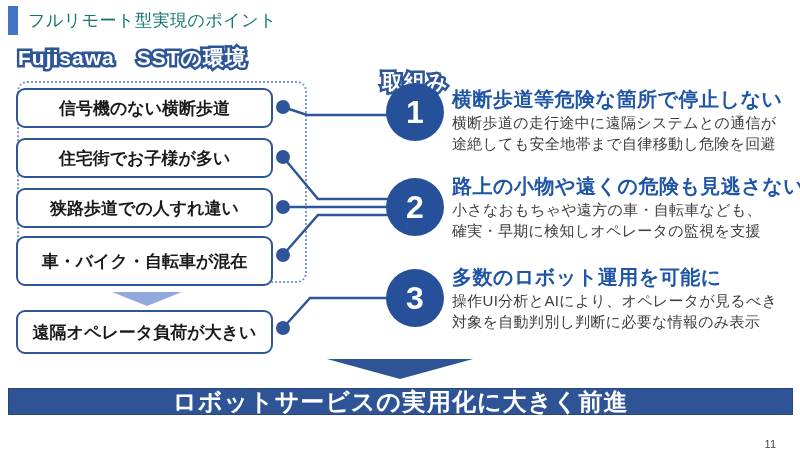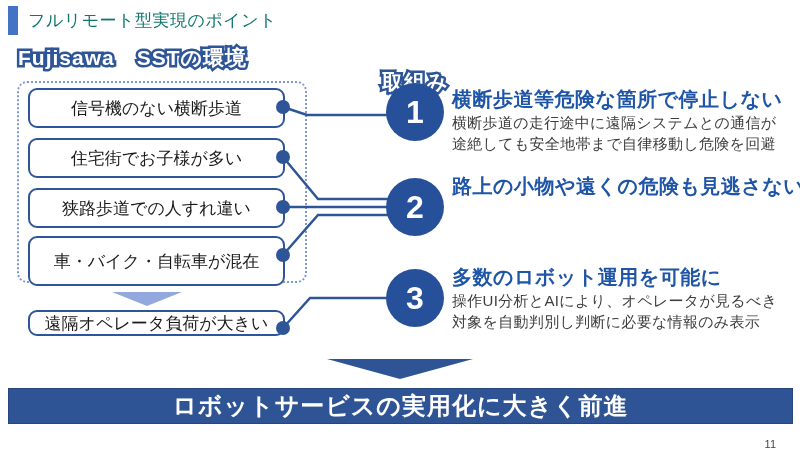--- a/index.html
+++ b/index.html
@@ -17,27 +17,27 @@
     paint-order:stroke fill;letter-spacing:1px;white-space:nowrap;
   }
   #env-head{left:18px;top:44px;}
   #eff-head{left:382px;top:44px;margin-top:24px;}
   
   .env-group{
     position:absolute;left:17px;top:81px;width:290px;height:202px;
     border:2px dotted #7b97d4;border-radius:10px;box-sizing:border-box;
   }
   .env-box{
-    position:absolute;left:28px;width:257px;height:40px;box-sizing:border-box;
+    position:absolute;left:16px;width:257px;height:40px;box-sizing:border-box;
     border:2px solid var(--primary,#2e5597);border-radius:9px;background:#fff;
     display:flex;align-items:center;justify-content:center;
-    font-size:17px;font-weight:normal;color:#1a1a1a;white-space:nowrap;
+    font-size:17px;font-weight:bold;color:#1a1a1a;white-space:nowrap;
   }
   #env-box-0{top:88px;} #env-box-1{top:138px;} #env-box-2{top:188px;}
-  #env-box-3{top:236px;height:50px;} #env-box-4{top:310px;height:26px;}
+  #env-box-3{top:236px;height:50px;} #env-box-4{top:310px;height:44px;}
   
   #connectors{position:absolute;left:0;top:0;pointer-events:none;}
   
   .num-circle{
     position:absolute;left:386px;width:58px;height:58px;border-radius:50%;
     background:var(--circle,#27509a);color:#fff;font-weight:bold;font-size:32px;
     display:flex;align-items:center;justify-content:center;
   }
   #circle-0{top:83px;} #circle-1{top:178px;} #circle-2{top:269px;}
   
@@ -47,21 +47,21 @@
   }
   .init-desc{
     position:absolute;left:452px;font-size:15px;color:#3d3d3d;
     line-height:21px;white-space:pre-line;letter-spacing:.3px;
   }
   #init-head-0{top:86px;} #init-desc-0{top:112px;}
   #init-head-1{top:173px;} #init-desc-1{top:199px;}
   #init-head-2{top:264px;} #init-desc-2{top:290px;}
   
   .banner{
-    position:absolute;left:8px;top:388px;width:785px;height:36px;box-sizing:border-box;
+    position:absolute;left:8px;top:388px;width:785px;height:27px;box-sizing:border-box;
     background:var(--banner,#2f5496);border:1px solid #27467e;
     display:flex;align-items:center;justify-content:center;
     color:#fff;font-size:24px;font-weight:bold;letter-spacing:1px;
   }
   .page-num{position:absolute;right:24px;top:430px;font-size:11px;color:#444;margin-top:8px;}
 </style>
 </head>
 <body>
 
 <div id="slide">
@@ -100,20 +100,22 @@
   </svg>
 
   <div id="circle-0" class="num-circle">1</div>
   <div id="circle-1" class="num-circle">2</div>
   <div id="circle-2" class="num-circle">3</div>
 
   <div id="init-head-0" class="init-head">横断歩道等危険な箇所で停止しない</div>
   <div id="init-desc-0" class="init-desc">横断歩道の走行途中に遠隔システムとの通信が
 途絶しても安全地帯まで自律移動し危険を回避</div>
   <div id="init-head-1" class="init-head">路上の小物や遠くの危険も見逃さない</div>
+  <div id="init-desc-1" class="init-desc">小さなおもちゃや遠方の車・自転車なども、
+確実・早期に検知しオペレータの監視を支援</div>
   <div id="init-head-2" class="init-head">多数のロボット運用を可能に</div>
   <div id="init-desc-2" class="init-desc">操作UI分析とAIにより、オペレータが見るべき
 対象を自動判別し判断に必要な情報のみ表示</div>
 
   <div class="banner">ロボットサービスの実用化に大きく前進</div>
   <div class="page-num">11</div>
 
 </div>
 
 </body></html>

